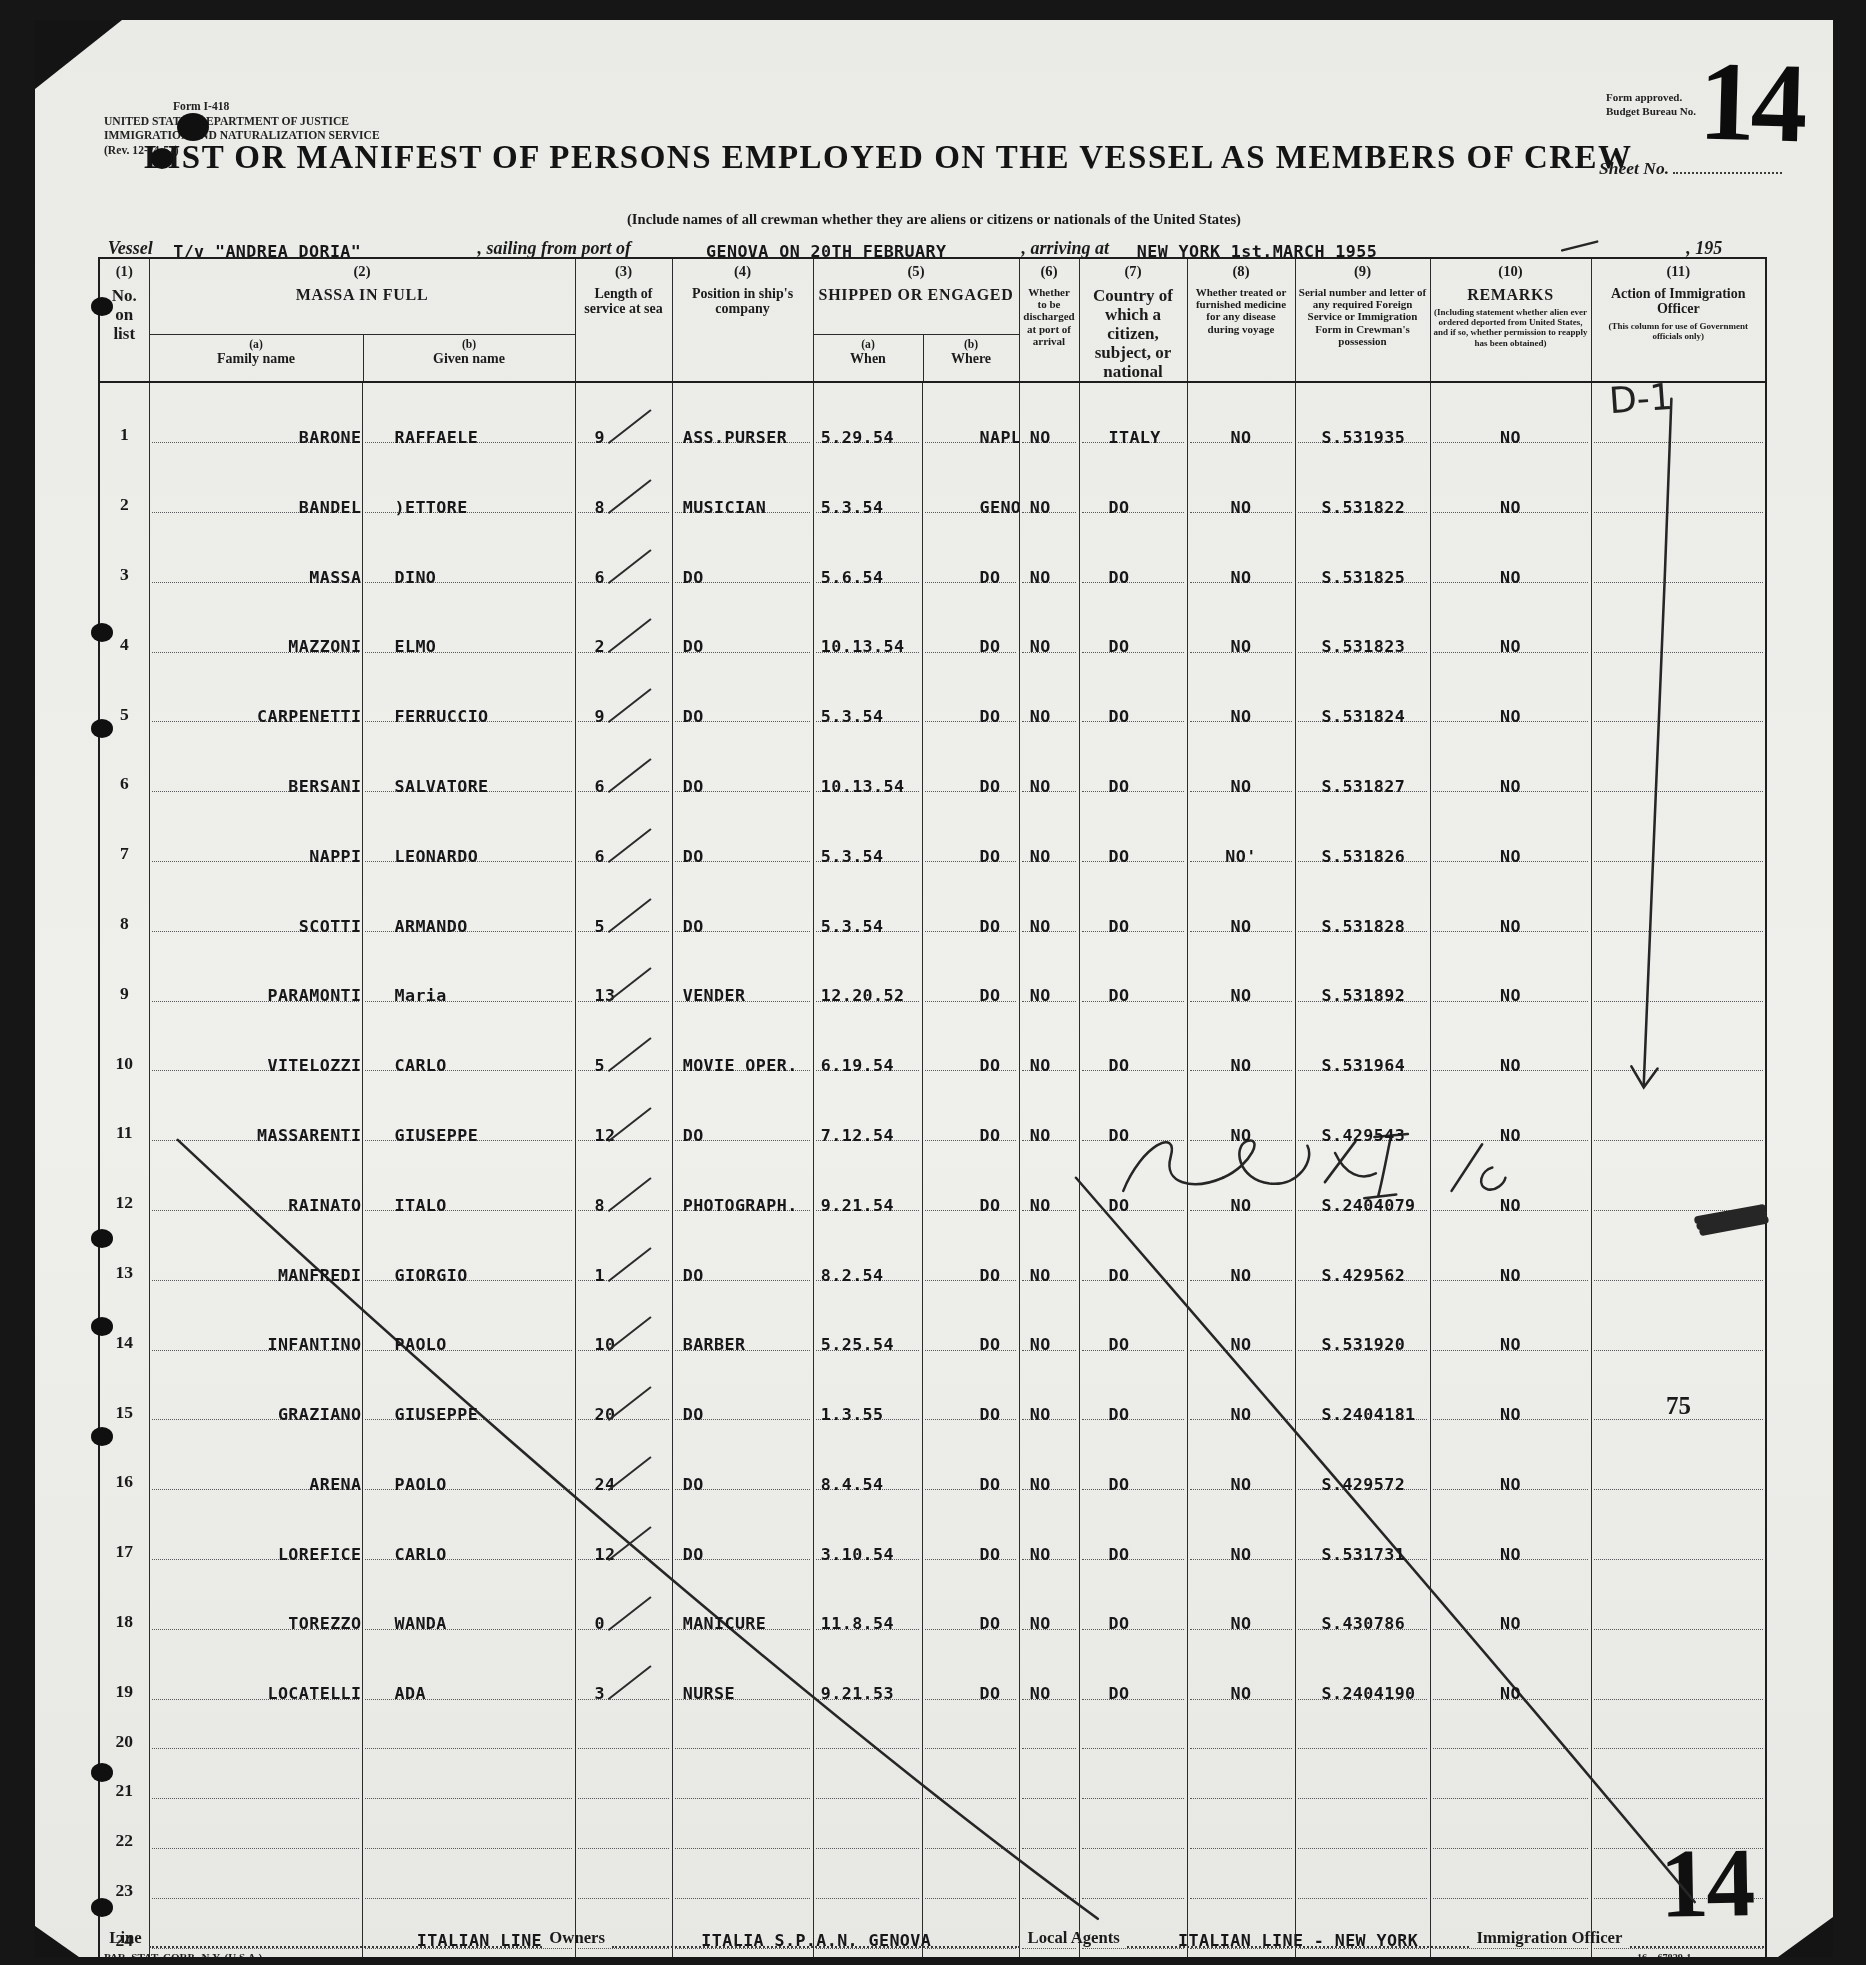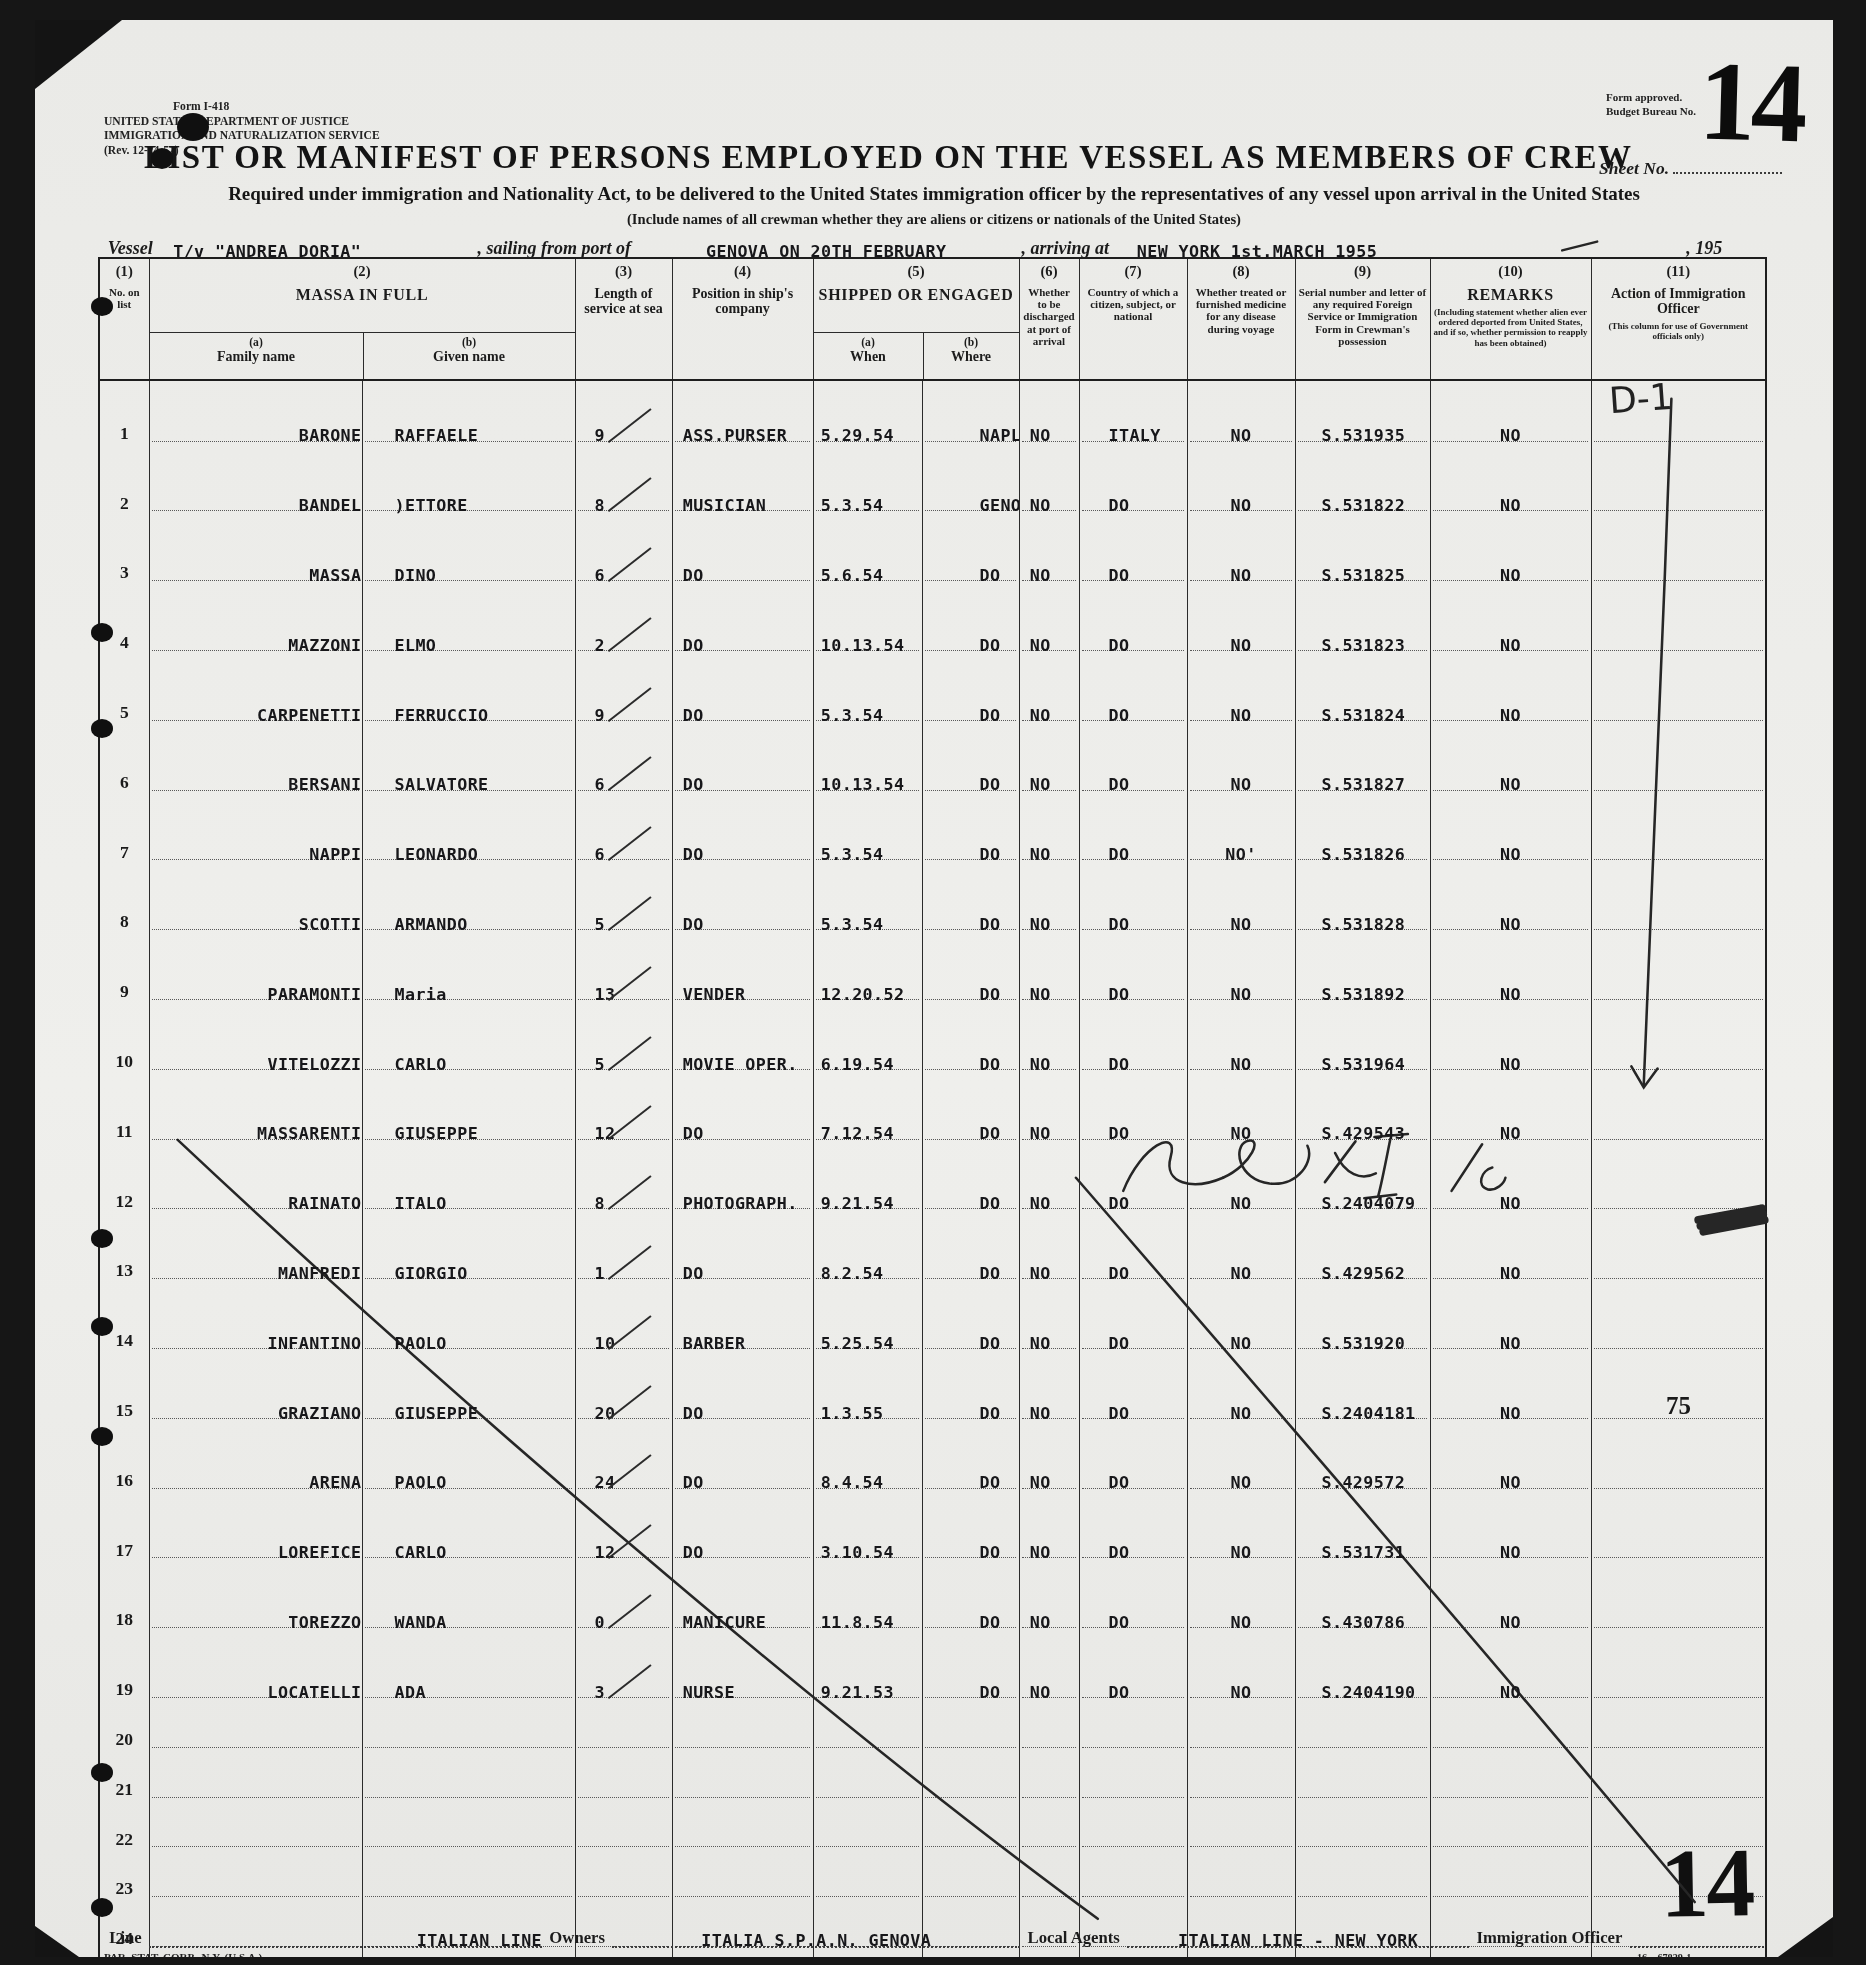--- a/index.html
+++ b/index.html
@@ -62,21 +62,21 @@
                    border:2.2px solid #1e1e1e; }
   .manifest th, .manifest td { border-left:1.5px solid #2b2b2b; padding:0; overflow:hidden; }
   .manifest th:first-child, .manifest td:first-child { border-left:none; }
   thead tr { border-bottom:2.2px solid #1e1e1e; }
   .h { vertical-align:top; position:relative; height:122px; text-align:center;
        font-family:"Liberation Serif",serif; color:#1c1c1c; }
   .hnum { font-size:14.6px; font-weight:700; padding-top:3.6px; }
   .hlabel { font-weight:700; margin-top:5.8px; padding:0 2.9px; line-height:1.12; }
   .hlabel.big { font-size:16px; letter-spacing:0.7px; }
   .hlabel.mid { font-size:14px; }
-  .hlabel.sm  { font-size:11px; }
+  .hlabel.sm  { font-size:17px; }
   .hlabel.xs  { font-size:11px; }
   .hsub { font-size:9px; font-weight:700; line-height:1.12; margin-top:3.6px; padding:0 2.9px; }
   .split { position:absolute; left:0; right:0; bottom:0; height:47px; display:flex;
            border-top:1.5px solid #2b2b2b; }
   .split .half { flex:1; padding-top:2.9px; }
   .split .half + .half { border-left:1.5px solid #2b2b2b; }
   .split .wfam { flex:none; width:213px; }
   .split .wwhen { flex:none; width:109px; }
   .sub { font-size:11.6px; font-weight:700; }
   .subl { font-size:14px; font-weight:700; }
@@ -133,21 +133,20 @@
   </div>
 
   <div class="stamp-top">14</div>
 
   <div class="title-row">LIST OR MANIFEST OF PERSONS EMPLOYED ON THE VESSEL AS MEMBERS OF CREW</div>
   <div class="sheetno">
     <span>Sheet No.</span>
     <span class="fill"></span>
   </div>
 
-  <div class="requirement">Required under immigration and Nationality Act, to be delivered to the United States immigration officer by the representatives of any vessel upon arrival in the United States</div>
   <div class="include-note">(Include names of all crewman whether they are aliens or citizens or nationals of the United States)</div>
 
   <div class="vessel-line">
     <span class="lbl">Vessel</span>
     <span class="fill w-vessel">
         <span class="typed">T/v "ANDREA DORIA"</span>
       </span>
     <span class="lbl">, sailing from port of</span>
     <span class="fill w-port">
         <span class="typed">GENOVA ON 20TH FEBRUARY</span>

